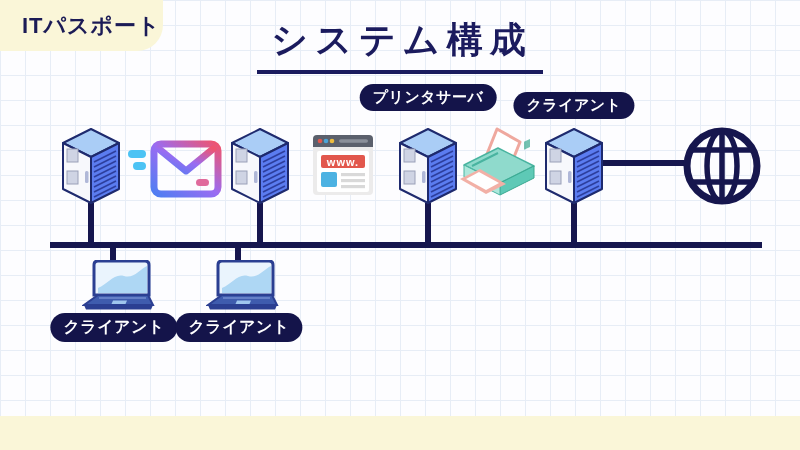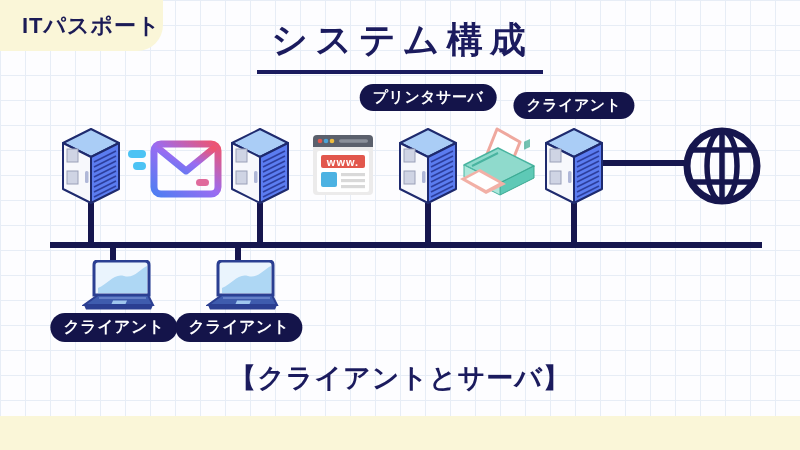--- a/index.html
+++ b/index.html
@@ -129,23 +129,20 @@
   <svg class="abs icon" style="left:82px;top:260px;" width="74" height="52" viewBox="0 0 74 52">
     <use href="#laptop-shape"></use>
   </svg>
   <svg class="abs icon" style="left:206px;top:260px;" width="74" height="52" viewBox="0 0 74 52">
     <use href="#laptop-shape"></use>
   </svg>
 
   <div class="abs pill" style="left:114px;top:313px;font-size:16px;">クライアント</div>
   <div class="abs pill" style="left:239px;top:313px;font-size:16px;">クライアント</div>
 
-  <div class="abs caption-wrap">
-    <span class="caption-text">【クライアントとサーバ】</span>
-  </div>
 
   <div class="abs strip"></div>
 
   <svg width="0" height="0" style="position:absolute" aria-hidden="true">
     <defs>
       <g id="server-shape">
         <polygon points="31,2 59,16 31,30 3,16" fill="#aacdf6" stroke="#1e2a6e" stroke-width="2" stroke-linejoin="round"></polygon>
         <polygon points="31,30 59,16 59,62 31,76" fill="#5b7cf0" stroke="#1e2a6e" stroke-width="2" stroke-linejoin="round"></polygon>
         <g stroke="#2e3f9e" stroke-width="1.6">
           <line x1="34" y1="35" x2="56" y2="24"></line>

